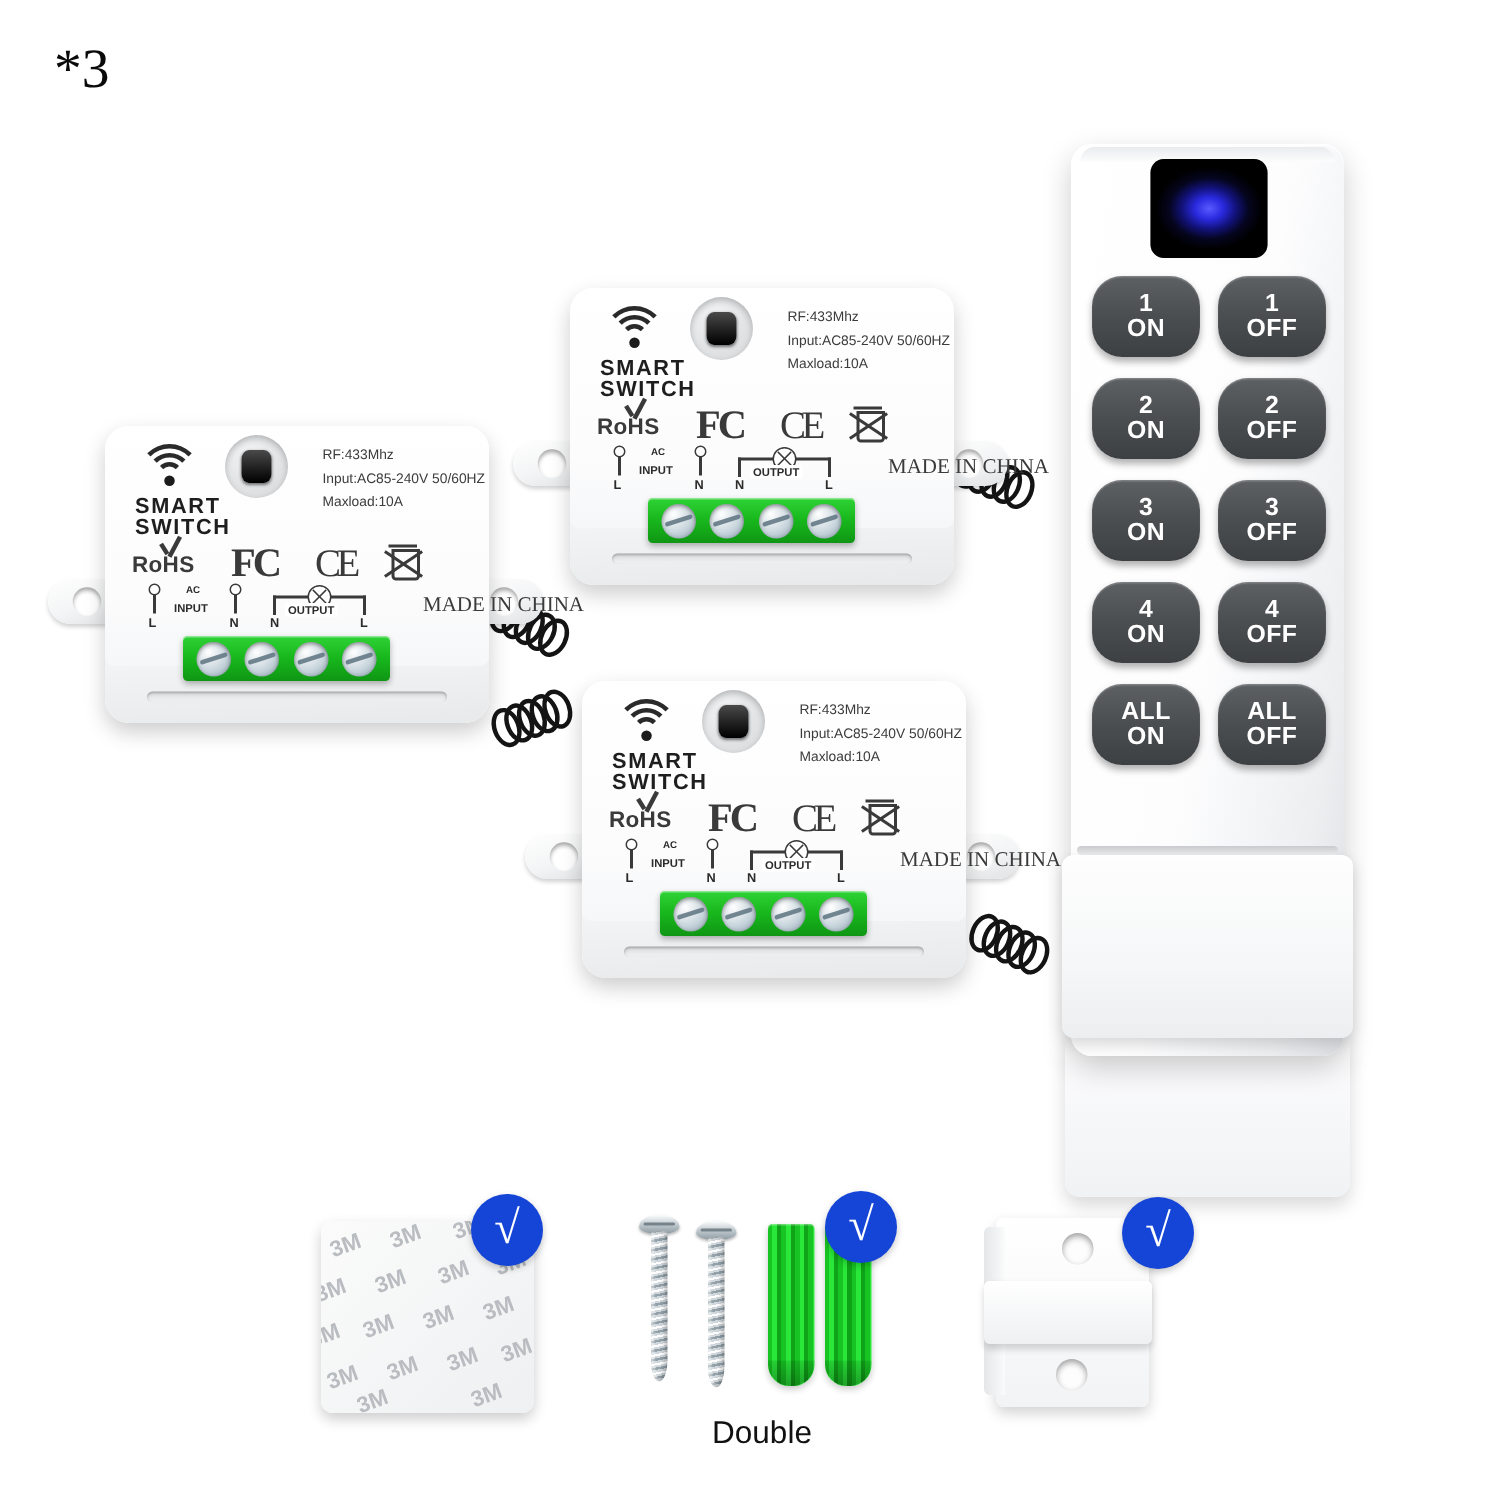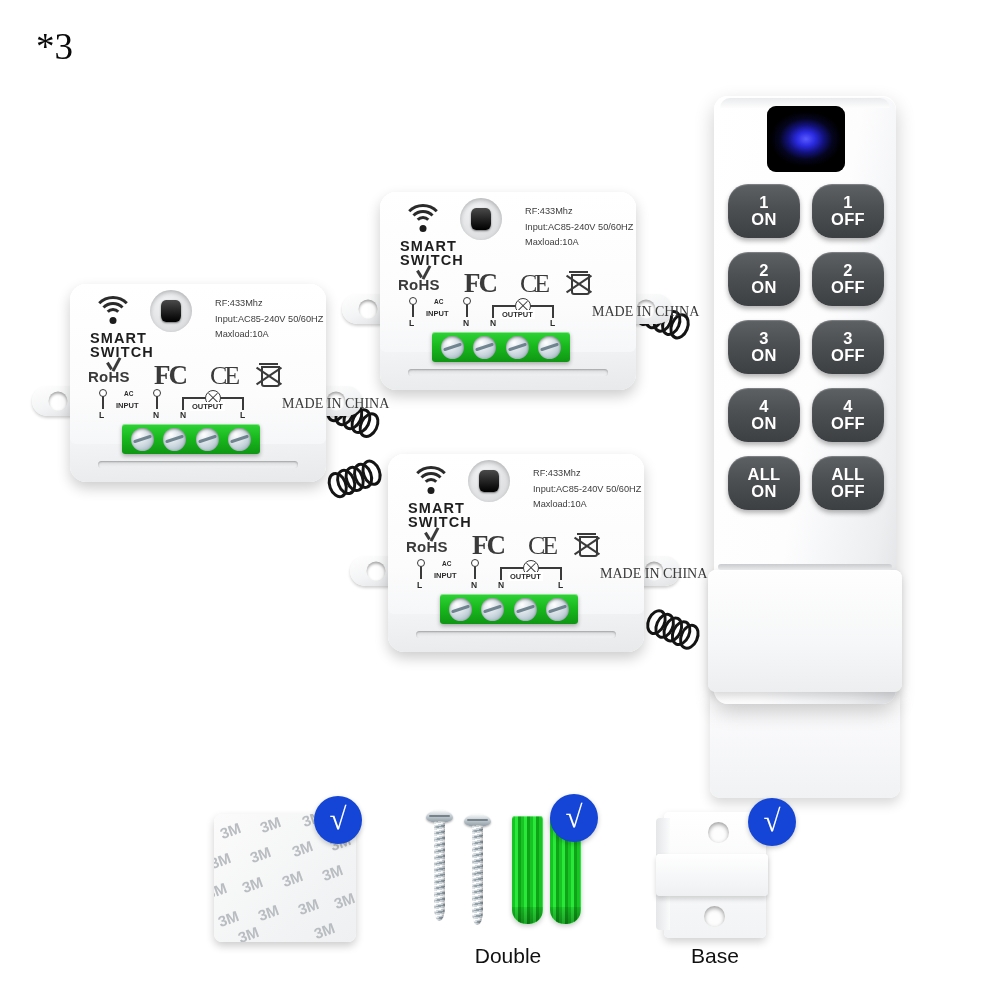--- a/index.html
+++ b/index.html
@@ -505,16 +505,15 @@
     <div class="brk" style="left:26px;top:12px;">
       <i class="back"></i>
       <i class="lip"></i>
       <i class="hole" style="left:52px;top:10px;"></i>
       <i class="band"></i>
       <i class="hole" style="left:48px;top:94px;"></i>
     </div>
     <div class="badge" style="left:118px;top:-2px;">
       <b>√</b>
     </div>
-    <div class="acclbl" style="left:0;top:144px;width:170px;">Base</div>
   </div>
 
 </div>
 
 </body></html>

